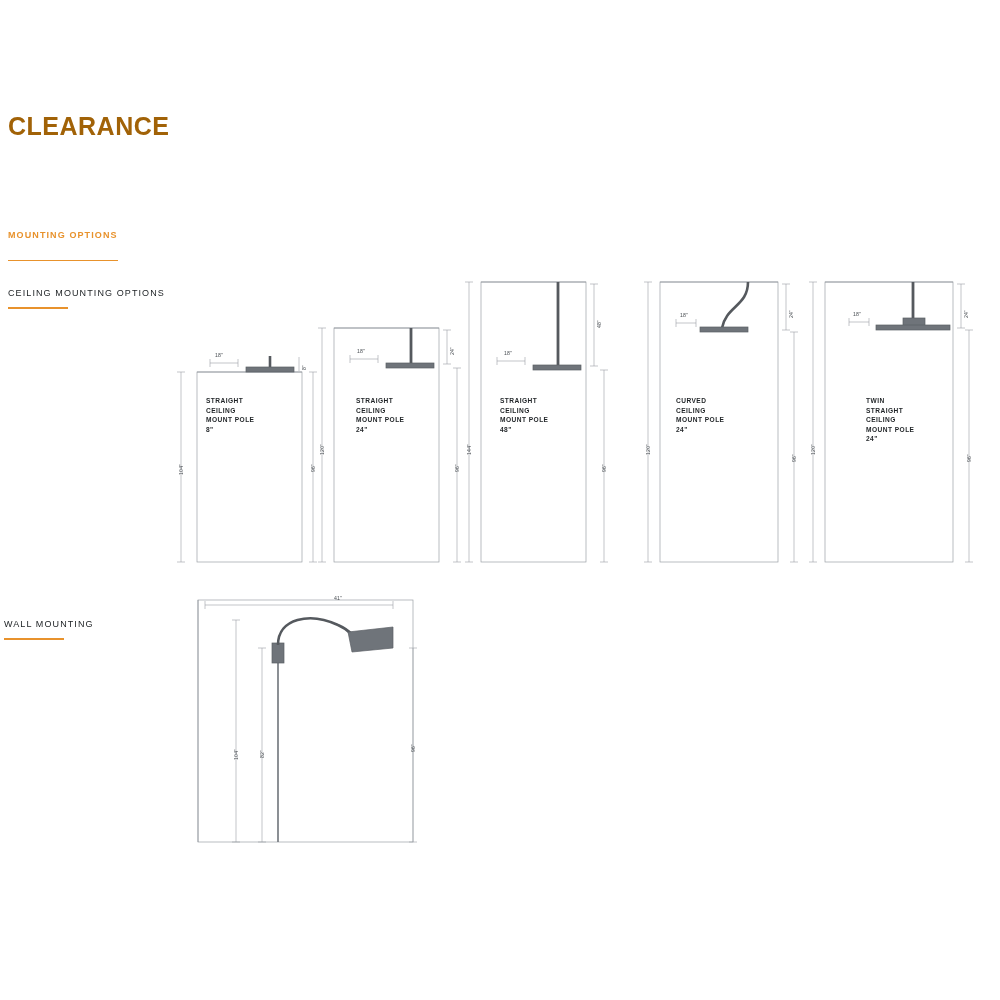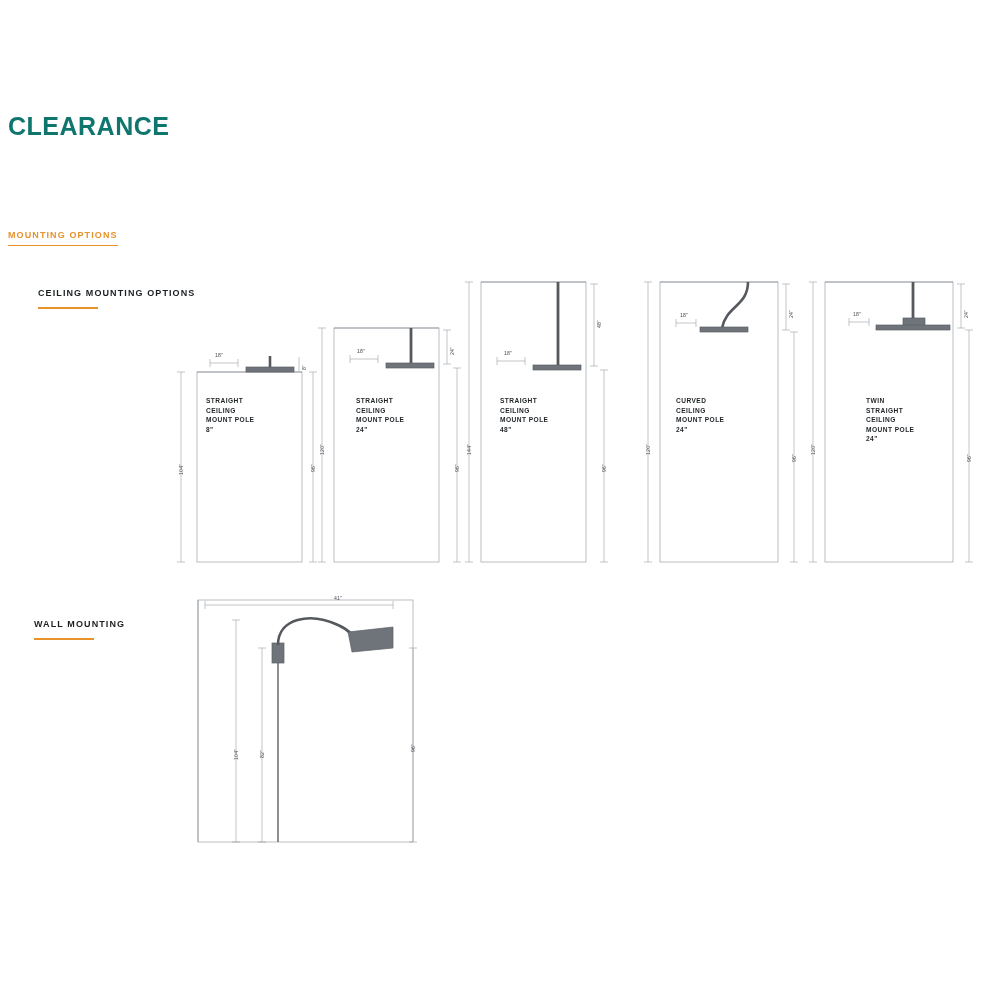--- a/index.html
+++ b/index.html
@@ -23,58 +23,57 @@
     width: 1000px; height: 1000px;
   }
 
   .title {
     position: absolute;
     left: 8px;
     top: 112px;
     font-size: 25px;
     letter-spacing: 0.5px;
     font-weight: 700;
-    color: #0f766e;
+    color: #a16207;
   }
 
   .intro {
     position: absolute;
     left: 8px;
     top: 152px;
     width: 520px;
     font-size: 11.5px;
     line-height: 19px;
     color: #3b4044;
   }
 
   .section-orange {
     position: absolute;
     left: 8px;
     top: 230px;
     font-size: 9px;
     font-weight: 700;
     letter-spacing: 1.1px;
     color: #e8922c;
-    padding-bottom: 6px;
+    padding-bottom: 21px;
   }
   .section-orange::after {
     content: "";
     position: absolute;
     left: 0; right: 0; bottom: 0;
     height: 1px;
     background: #e8922c;
   }
 
   .subhead {
     position: absolute;
     font-size: 9px;
-    font-weight: 700;
+    font-weight: 400;
     letter-spacing: 1.1px;
     color: #1b1f22;
-    margin-left: 30px;
   }
   .subhead .rule {
     display: block;
     width: 60px;
     height: 2px;
     background: #e8922c;
     margin-top: 9px;
   }
 
   

